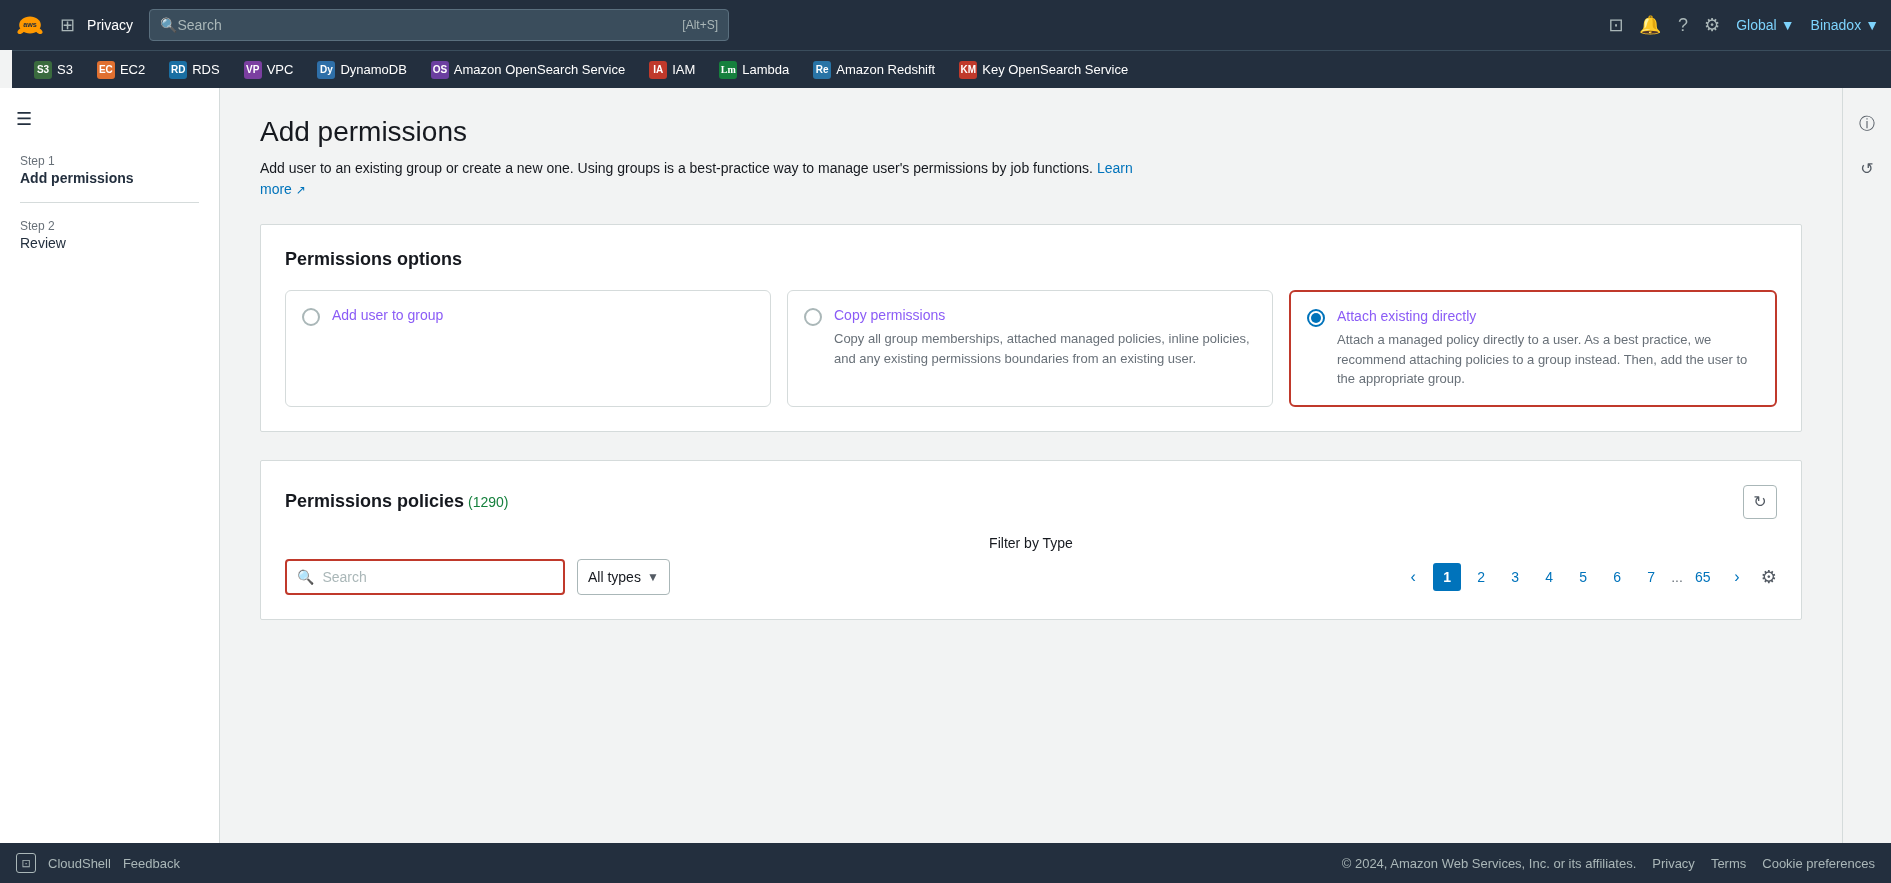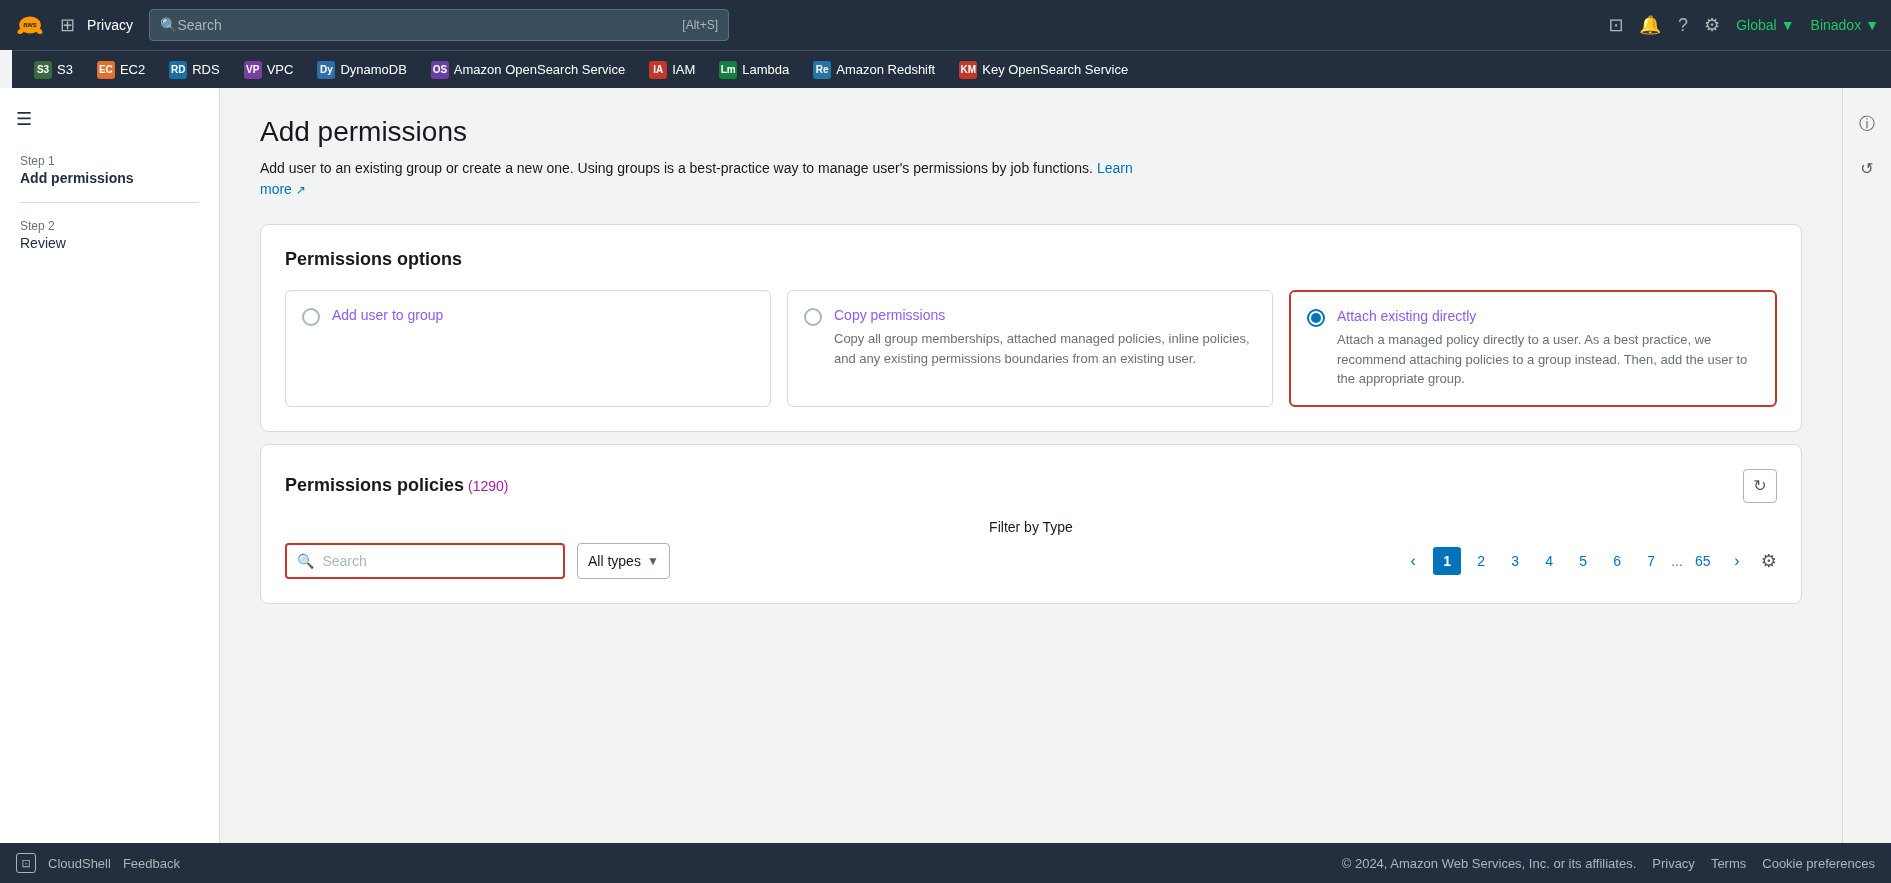--- a/index.html
+++ b/index.html
@@ -58,21 +58,21 @@
     .nav-search input::placeholder { color: #aab7b8; }
     .nav-search-shortcut { color: #aab7b8; font-size: 12px; margin-left: 8px; white-space: nowrap; }
     .nav-right {
       margin-left: auto;
       display: flex;
       align-items: center;
       gap: 16px;
       color: #aab7b8;
       font-size: 14px;
     }
-    .nav-right-item { cursor: pointer; display: flex; align-items: center; gap: 4px; color: #22c55e; }
+    .nav-right-item { cursor: pointer; display: flex; align-items: center; gap: 4px; color: #7dd3fc; }
     .nav-right-icon { font-size: 18px; color: #aab7b8; cursor: pointer; }
 
     
     .service-bar {
       background: #232f3e;
       display: flex;
       align-items: center;
       height: 38px;
       padding: 0 12px;
       gap: 4px;
@@ -165,23 +165,23 @@
     .learn-more-link {
       color: #0073bb;
       text-decoration: none;
     }
     .external-icon { font-size: 12px; }
 
     
     .card-section {
       background: #fff;
       border: 1px solid #d5dbdb;
-      border-radius: 8px;
+      border-radius: 2px;
       padding: 24px;
-      margin-bottom: 12px;
+      margin-bottom: 28px;
     }
     .card-section-title {
       font-size: 18px;
       font-weight: 700;
       color: #16191f;
       margin-bottom: 20px;
     }
 
     
     .permission-options {
@@ -231,21 +231,21 @@
     }
 
     
     .policies-header {
       display: flex;
       align-items: center;
       justify-content: space-between;
       margin-bottom: 16px;
     }
     .policies-count {
-      color: #a21caf;
+      color: #15803d;
       font-weight: 400;
     }
     .refresh-btn {
       border: 1px solid #aab7b8;
       background: #fff;
       border-radius: 4px;
       width: 34px; height: 34px;
       display: flex; align-items: center; justify-content: center;
       cursor: pointer;
       font-size: 16px;
@@ -424,21 +424,21 @@
   </div>
   <div class="service-chip">
     <div class="svc-icon" style="background:#6b3fa0;">OS</div>
     <span>Amazon OpenSearch Service</span>
   </div>
   <div class="service-chip">
     <div class="svc-icon" style="background:#c0392b;">IA</div>
     <span>IAM</span>
   </div>
   <div class="service-chip">
-    <div class="svc-icon" style="background:#15803d;">Lm</div>
+    <div class="svc-icon" style="background:#15803d;font-family:Liberation Serif, serif;">Lm</div>
     <span>Lambda</span>
   </div>
   <div class="service-chip">
     <div class="svc-icon" style="background:#2874a6;">Re</div>
     <span>Amazon Redshift</span>
   </div>
   <div class="service-chip">
     <div class="svc-icon" style="background:#c0392b;">KM</div>
     <span>Key OpenSearch Service</span>
   </div>

